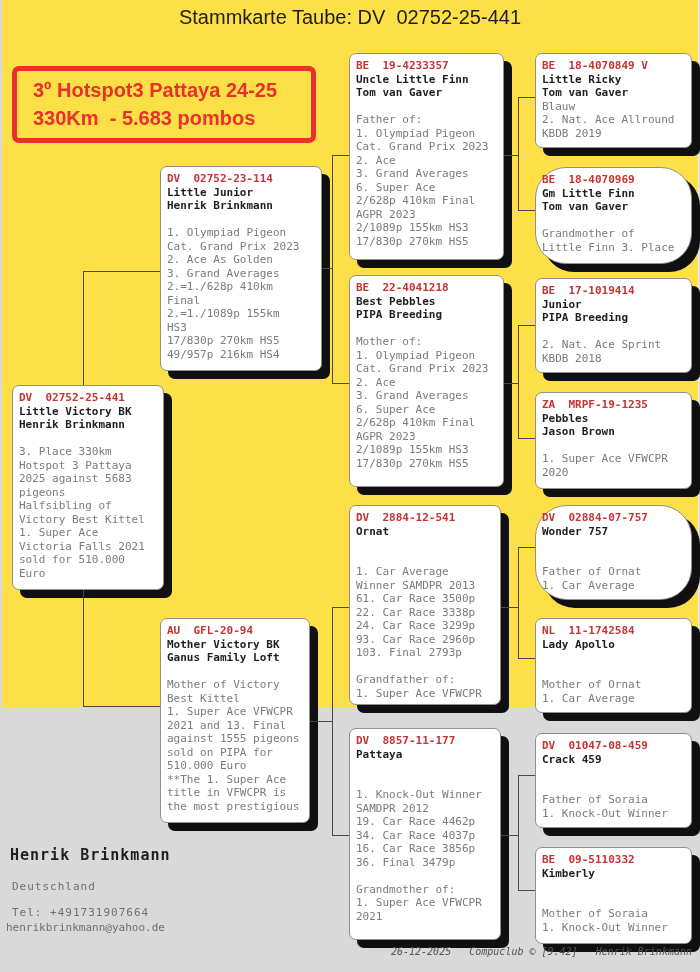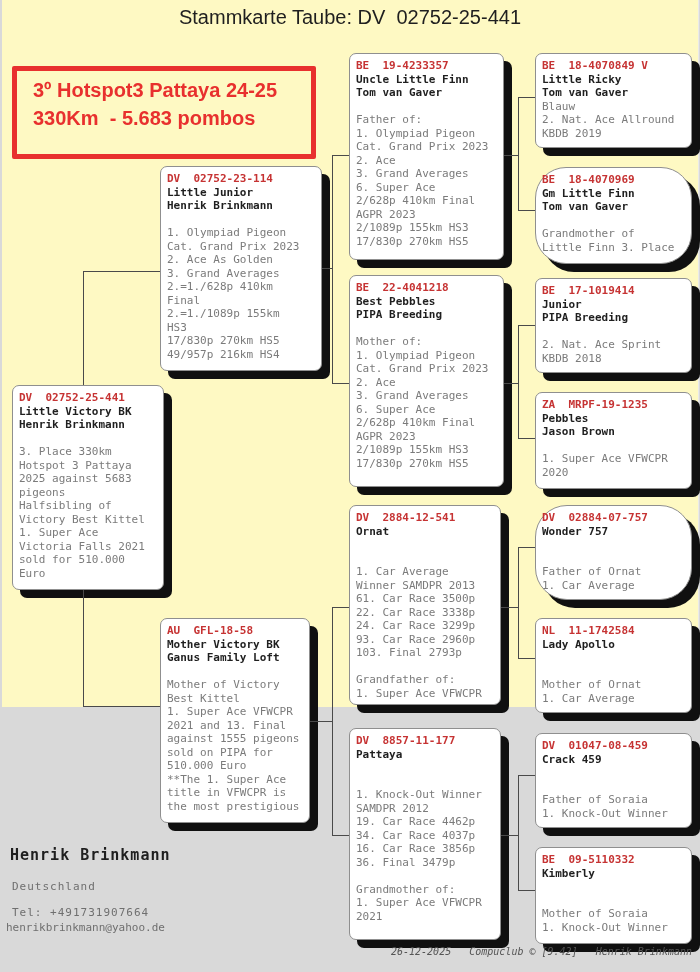--- a/index.html
+++ b/index.html
@@ -6,35 +6,35 @@
   body{
     width:700px;height:972px;
     background:#d9d9d9;
     font-family:"DejaVu Sans Mono","Liberation Mono",monospace;
     overflow:hidden;
   }
   .sheet{
     position:relative;
     width:696px;height:707px;
     margin:0 8px 0 2px;
-    background:#fef9c3;
+    background:#fde047;
     border-right:1px solid #eaeaea;
   }
   .page-title{
     position:absolute;left:0;top:6px;width:100%;
     text-align:center;
     font-family:"Liberation Sans","DejaVu Sans",sans-serif;
     font-size:20px;font-weight:normal;color:#1f1f1f;
     white-space:pre;
     margin:0;
   }
   .callout{
     position:absolute;left:10px;top:66px;width:278px;height:62px;
-    border:5px solid #e8302e;border-radius:2px;
-    padding:5px 0 16px 16px;
+    border:5px solid #e8302e;border-radius:7px;
+    padding:5px 0 0 16px;
     font-family:"Liberation Sans","DejaVu Sans",sans-serif;
     font-weight:bold;font-size:20px;line-height:28px;
     color:#e8302e;white-space:pre-wrap;
   }
   .pbox{
     position:absolute;box-sizing:border-box;
     background:#ffffff;
     border:1px solid #8f8f8f;border-radius:7px;
     box-shadow:8px 8px 0 #101010;
     padding:5px 5px 4px 6px;
@@ -115,21 +115,21 @@
 3. Grand Averages
 2.=1./628p 410km
 Final
 2.=1./1089p 155km
 HS3
 17/830p 270km HS5
 49/957p 216km HS4</div>
   </div>
 
   <div class="pbox b2">
-    <div class="ring">AU  GFL-18-58</div>
+    <div class="ring">AU  GFL-20-94</div>
     <div class="pname">Mother Victory BK
 Ganus Family Loft</div>
     <div class="pbody">
 Mother of Victory
 Best Kittel
 1. Super Ace VFWCPR
 2021 and 13. Final
 against 1555 pigeons
 sold on PIPA for
 510.000 Euro

